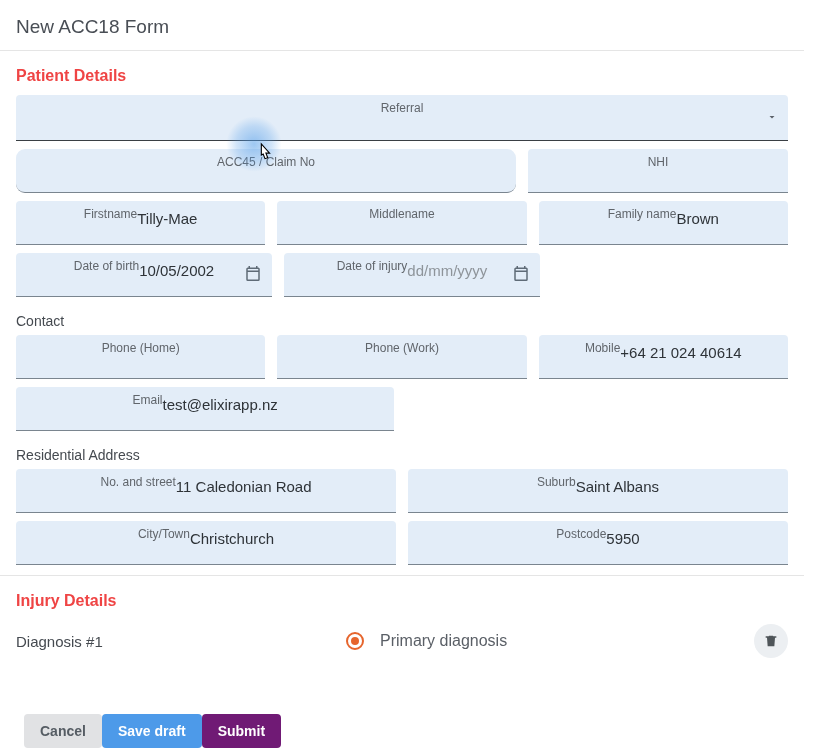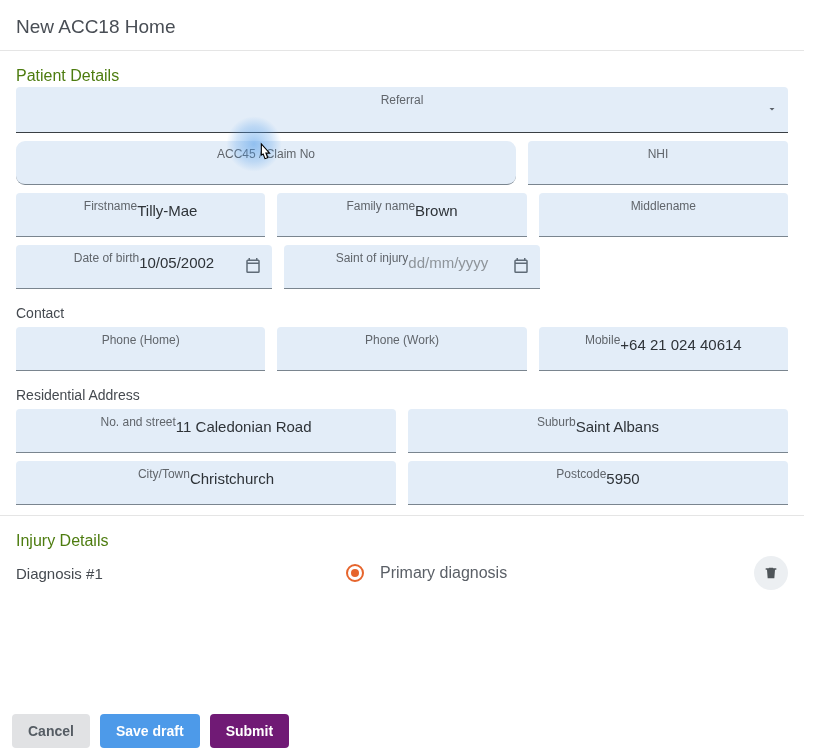--- a/index.html
+++ b/index.html
@@ -29,23 +29,23 @@
     color: #494e55;
     padding: 16px 0 12px 0;
   }
   .divider {
     border: none;
     border-top: 1px solid #e5e5e5;
     margin: 0 -16px;
   }
   .section-title {
     font-size: 16px;
-    font-weight: 400;
-    color: #4d7c0f;
-    padding: 16px 0 2px 0;
+    font-weight: 700;
+    color: #ef4444;
+    padding: 16px 0 10px 0;
   }
   .sub-label {
     font-size: 14px;
     color: #454a50;
     padding: 8px 0 6px 0;
   }
   .row { display: flex; gap: 12px; margin-bottom: 8px; }
   .field {
     background: #e3edf8;
     border-bottom: 1px solid #7a858f;
@@ -106,24 +106,23 @@
   .trash-btn {
     margin-left: auto;
     width: 34px; height: 34px; border-radius: 50%;
     background: #eceff2; display:flex; align-items:center; justify-content:center;
     color: #4f5559;
   }
   .footer {
     position: absolute;
     bottom: 0; left: 0;
     width: 804px;
-    padding: 8px 12px;
+    padding: 8px 24px;
     background: #fff;
     display: flex;
-    gap: 10px;
     align-items: flex-end;
   }
   .btn {
     padding: 9px 16px;
     border-radius: 4px;
     font-size: 14px;
     font-weight: 600;
     border: none;
     cursor: pointer;
   }
@@ -142,21 +141,21 @@
     background: radial-gradient(circle, rgba(77,154,233,0.55) 0%, rgba(77,154,233,0.25) 45%, rgba(77,154,233,0) 70%);
     border-radius: 50%;
   }
   .click-spot svg { position:absolute; left:28px; top:26px; }
 </style>
 </head>
 <body>
 
 <div class="scroll-area">
 
-  <div class="form-title">New ACC18 Home</div>
+  <div class="form-title">New ACC18 Form</div>
   <hr class="divider">
 
   <div class="section-title">Patient Details</div>
 
   <div class="row">
     <div class="field dropdown">
       <div class="field-label">Referral</div>
       <div class="field-value"></div>
       <span class="chevron">
         <svg width="12" height="12" viewBox="0 0 24 24">
@@ -176,41 +175,41 @@
       <div class="field-value"></div>
     </div>
   </div>
 
   <div class="row">
     <div class="field">
       <div class="field-label">Firstname</div>
       <div class="field-value">Tilly-Mae</div>
     </div>
     <div class="field">
+      <div class="field-label">Middlename</div>
+      <div class="field-value"></div>
+    </div>
+    <div class="field">
       <div class="field-label">Family name</div>
       <div class="field-value">Brown</div>
-    </div>
-    <div class="field">
-      <div class="field-label">Middlename</div>
-      <div class="field-value"></div>
     </div>
   </div>
 
   <div class="row">
     <div class="field">
       <div class="field-label">Date of birth</div>
       <div class="field-value">10/05/2002</div>
       <span class="cal-icon">
         <svg width="18" height="18" viewBox="0 0 24 24">
             <path fill="currentColor" d="M19 4h-1V2h-2v2H8V2H6v2H5a2 2 0 0 0-2 2v14a2 2 0 0 0 2 2h14a2 2 0 0 0 2-2V6a2 2 0 0 0-2-2zm0 16H5V10h14v10zM5 8V6h14v2H5z"></path>
           </svg>
       </span>
     </div>
     <div class="field">
-      <div class="field-label">Saint of injury</div>
+      <div class="field-label">Date of injury</div>
       <div class="field-value placeholder">dd/mm/yyyy</div>
       <span class="cal-icon">
         <svg width="18" height="18" viewBox="0 0 24 24">
             <path fill="currentColor" d="M19 4h-1V2h-2v2H8V2H6v2H5a2 2 0 0 0-2 2v14a2 2 0 0 0 2 2h14a2 2 0 0 0 2-2V6a2 2 0 0 0-2-2zm0 16H5V10h14v10zM5 8V6h14v2H5z"></path>
           </svg>
       </span>
     </div>
     <div style="flex:1"></div>
   </div>
 
@@ -224,20 +223,26 @@
     <div class="field">
       <div class="field-label">Phone (Work)</div>
       <div class="field-value"></div>
     </div>
     <div class="field">
       <div class="field-label">Mobile</div>
       <div class="field-value">+64 21 024 40614</div>
     </div>
   </div>
 
+  <div class="row email-row">
+    <div class="field">
+      <div class="field-label">Email</div>
+      <div class="field-value">test@elixirapp.nz</div>
+    </div>
+  </div>
 
   <div class="sub-label">Residential Address</div>
 
   <div class="row">
     <div class="field">
       <div class="field-label">No. and street</div>
       <div class="field-value">11 Caledonian Road</div>
     </div>
     <div class="field">
       <div class="field-label">Suburb</div>

